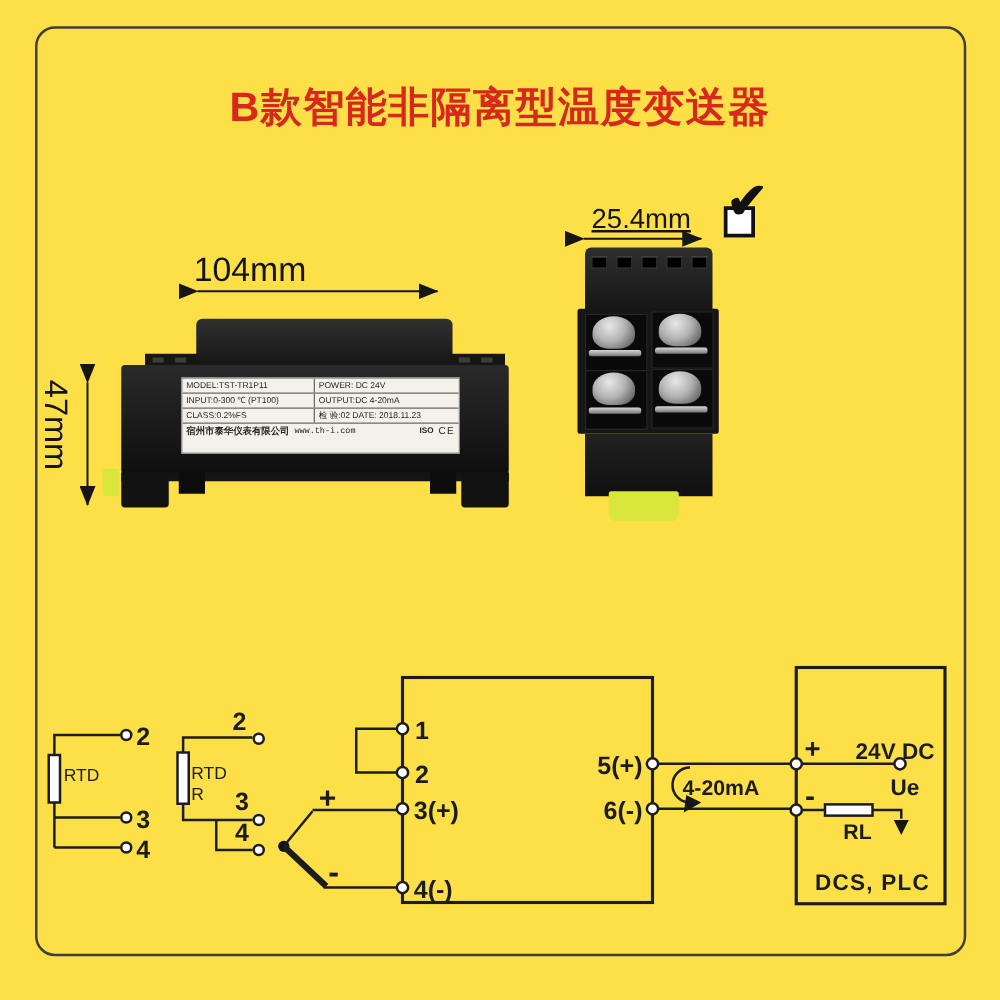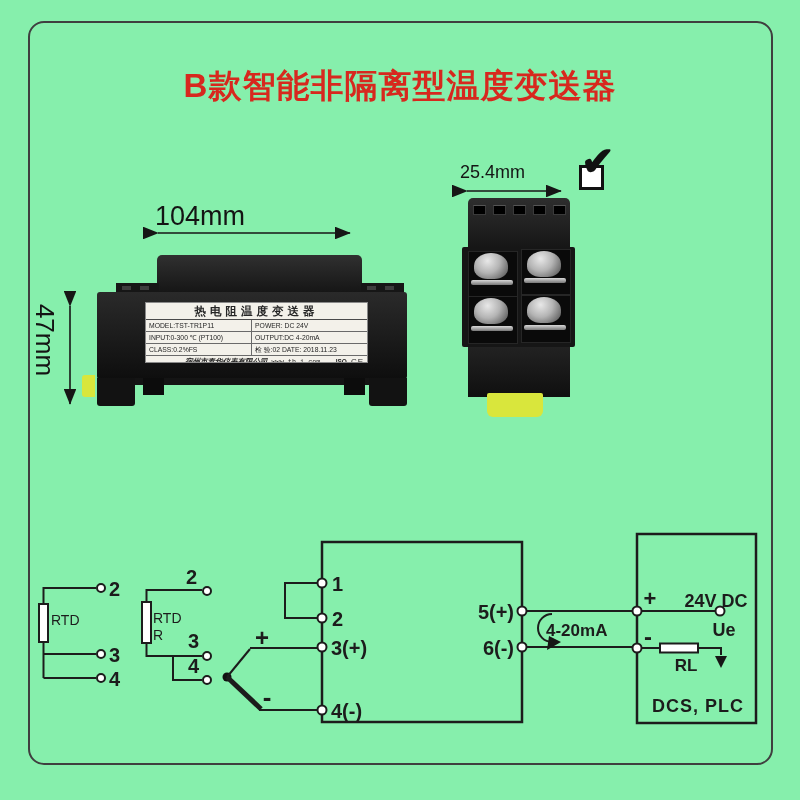--- a/index.html
+++ b/index.html
@@ -1,31 +1,31 @@
 <!DOCTYPE html>
 <html><head>
 <meta charset="utf-8">
 <style>
   html,body{margin:0;padding:0;background:#fff;}
-  .stage{position:relative;width:800px;height:800px;background:#86efac;overflow:hidden;
+  .stage{position:relative;width:800px;height:800px;background:#fde047;overflow:hidden;
          font-family:"Liberation Sans",sans-serif;}
   .frame{position:absolute;left:28px;top:21px;width:745px;height:744px;
          border:2px solid #3f3f3f;border-radius:16px;box-sizing:border-box;}
   .page-title{position:absolute;left:0;top:64px;width:800px;text-align:center;
          font-size:33px;font-weight:bold;color:#d7281e;letter-spacing:1px;}
   
   .chan-label{position:absolute;left:573px;top:129px;font-size:22px;color:#0c0c0c;letter-spacing:1px;}
   .checkbox{position:absolute;left:579px;top:165px;width:25px;height:25px;
          border:3px solid #111;box-sizing:border-box;background:#fff;}
   .checkmark{position:absolute;left:581px;top:141px;font-size:40px;font-weight:bold;color:#111;line-height:1;}
   .check-caption{position:absolute;left:612px;top:164px;font-size:25px;font-weight:bold;color:#d7281e;letter-spacing:1px;}
   
   .dim{position:absolute;color:#141414;}
   .dim-104{left:155px;top:201px;width:198px;font-size:27px;}
-  .dim-254{left:460px;top:162px;width:106px;text-align:left;font-size:18px;}
+  .dim-254{left:460px;top:162px;width:106px;text-align:center;font-size:22px;text-decoration:underline;}
   .dim-47{left:0px;top:325px;width:90px;text-align:center;font-size:26px;
           transform:rotate(90deg);transform-origin:45px 15px;}
   
   .dev{position:absolute;box-sizing:border-box;}
   .ld-top{left:157px;top:255px;width:205px;height:40px;background:linear-gradient(#303030,#141414);border-radius:5px 5px 0 0;}
   .ld-shoulder{top:283px;width:43px;height:11px;background:#161616;}
   .ld-shoulder .slot{position:absolute;top:3px;width:9px;height:4px;background:#3d3d3d;}
   .ld-body{left:97px;top:292px;width:310px;height:87px;background:linear-gradient(#2a2a2a,#0e0e0e);border-radius:3px;}
   .ld-strip{left:97px;top:378px;width:310px;height:7px;background:#141414;}
   .ld-foot{top:378px;width:38px;height:28px;background:#121212;border-radius:0 0 3px 3px;}
@@ -33,21 +33,21 @@
   .ld-clip{left:82px;top:375px;width:13px;height:22px;background:#d9e63c;border-radius:3px 0 0 3px;}
   
   .dev-label{position:absolute;left:145px;top:302px;width:223px;height:61px;background:#f3f1ea;
              border:1px solid #8a8a8a;box-sizing:border-box;color:#252525;overflow:hidden;}
   .dl-title{height:16px;line-height:16px;border-bottom:1px solid #4a4a4a;text-align:center;
             font-family:"Liberation Serif",serif;font-weight:bold;font-size:11.5px;letter-spacing:4px;}
   .dl-row{display:flex;height:11px;line-height:11px;border-bottom:1px solid #6a6a6a;font-size:6.8px;}
   .dl-cl{width:48%;border-right:1px solid #6a6a6a;padding-left:3px;box-sizing:border-box;}
   .dl-cr{flex:1;padding-left:3px;}
   .dl-footer{display:flex;align-items:center;height:11px;font-size:7px;padding:0 3px;gap:4px;}
-  .dl-company{font-family:"Liberation Serif",serif;font-style:italic;font-weight:bold;font-size:7.5px;margin-left:36px;}
+  .dl-company{font-family:"Liberation Serif",serif;font-weight:bold;font-size:7.5px;}
   .dl-web{font-family:"Liberation Mono",monospace;font-weight:normal;font-size:6.8px;}
   .dl-iso{font-weight:bold;font-size:6.5px;margin-left:auto;}
   .dl-ce{font-size:8px;letter-spacing:1px;}
   
   .rd-top{left:468px;top:198px;width:102px;height:52px;background:linear-gradient(#2e2e2e,#151515);
           border-radius:5px 5px 0 0;display:flex;gap:7px;justify-content:center;padding-top:7px;}
   .rd-hole{width:11px;height:8px;background:#000;border:1px solid #3a3a3a;border-top-color:#555;}
   .rd-mid{left:462px;top:247px;width:113px;height:100px;background:#161616;border-radius:2px;}
   .rd-recess{position:absolute;background:#0a0a0a;border:1px solid #262626;}
   .screw{position:absolute;width:34px;height:26px;border-radius:50% 50% 40% 40%;
@@ -85,21 +85,20 @@
   </div>
   <div class="dev ld-body"></div>
   <div class="dev ld-clip"></div>
   <div class="dev ld-strip"></div>
   <div class="dev ld-foot" style="left:97px;"></div>
   <div class="dev ld-foot" style="left:369px;"></div>
   <div class="dev ld-tab" style="left:143px;"></div>
   <div class="dev ld-tab" style="left:344px;"></div>
 
   <div class="dev-label">
-    <div class="dl-title">热电阻温度变送器</div>
     <div class="dl-row">
       <div class="dl-cl">MODEL:TST-TR1P11</div>
       <div class="dl-cr">POWER: DC 24V</div>
     </div>
     <div class="dl-row">
       <div class="dl-cl">INPUT:0-300 ℃ (PT100)</div>
       <div class="dl-cr">OUTPUT:DC 4-20mA</div>
     </div>
     <div class="dl-row">
       <div class="dl-cl">CLASS:0.2%FS</div>

